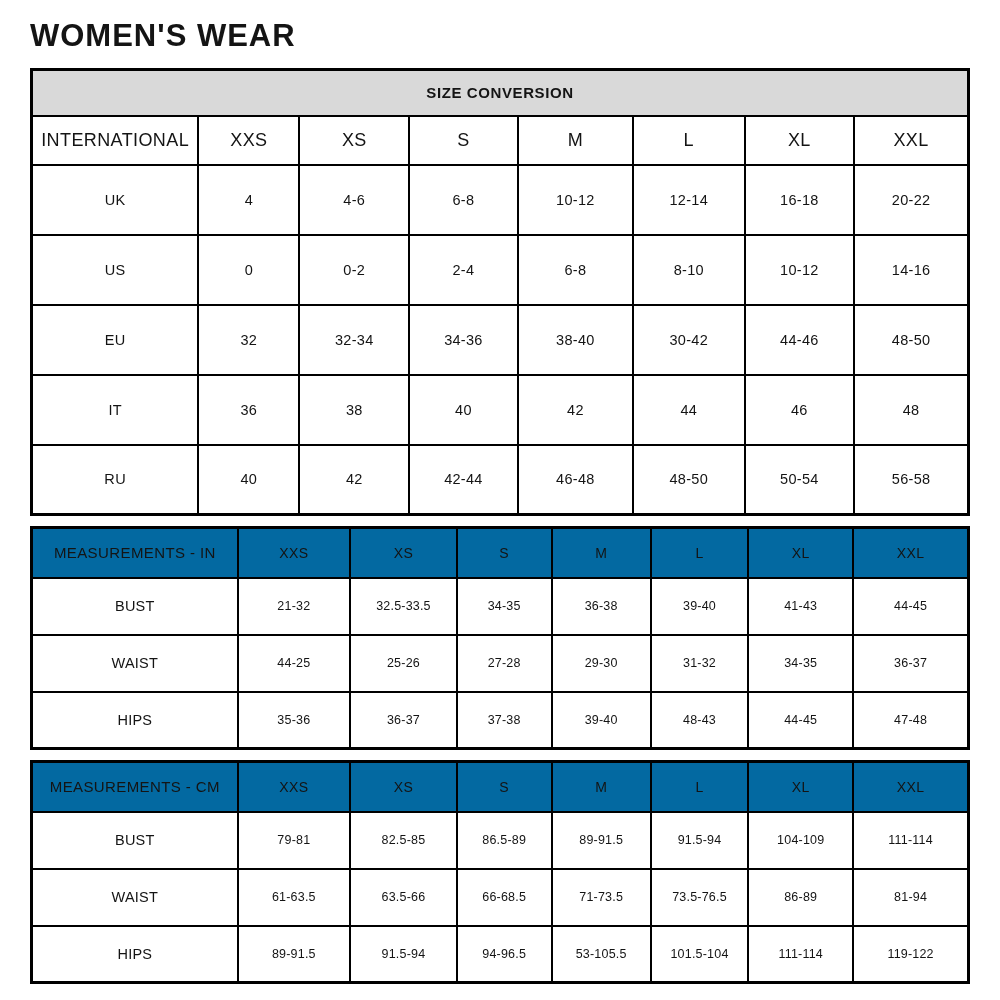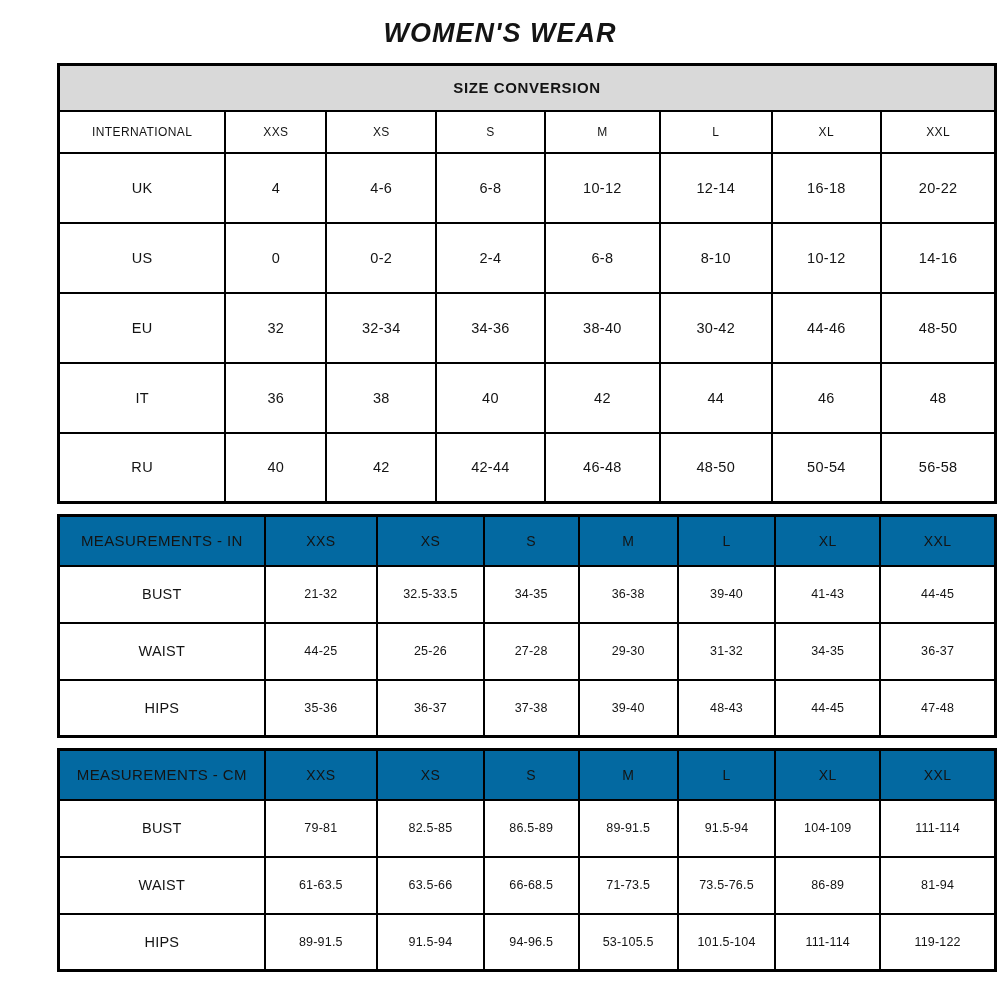--- a/index.html
+++ b/index.html
@@ -6,53 +6,50 @@
   html, body { margin: 0; padding: 0; }
   body {
     width: 1000px;
     height: 1000px;
     background: #ffffff;
     font-family: "Liberation Sans", sans-serif;
     color: #141414;
     padding: 12px 30px 0 30px;
   }
   .page-title {
-    text-align: center;
-    font-size: 27px;
+    font-size: 31px;
     font-weight: 700;
     letter-spacing: 1px;
     padding: 6px 0 14px 0;
-    font-style: italic;
   }
   table {
     width: 100%;
     border-collapse: collapse;
     table-layout: fixed;
     border: 3px solid #000;
     margin-bottom: 10px;
-    margin-left: 27px;
   }
   td, th {
     border: 2px solid #000;
     text-align: center;
     vertical-align: middle;
     padding: 0 2px;
     overflow: hidden;
   }
   
   .t1 .banner {
     background: #d9d9d9;
     height: 46px;
     font-size: 15px;
     font-weight: 700;
     letter-spacing: 0.6px;
   }
   .t1 .intl-row td {
-    height: 42px;
-    font-size: 12px;
+    height: 49px;
+    font-size: 18px;
     font-weight: 400;
     letter-spacing: 0.4px;
   }
   .t1 tbody td {
     height: 70px;
     font-size: 14.5px;
     font-weight: 400;
     letter-spacing: 0.3px;
   }
   

